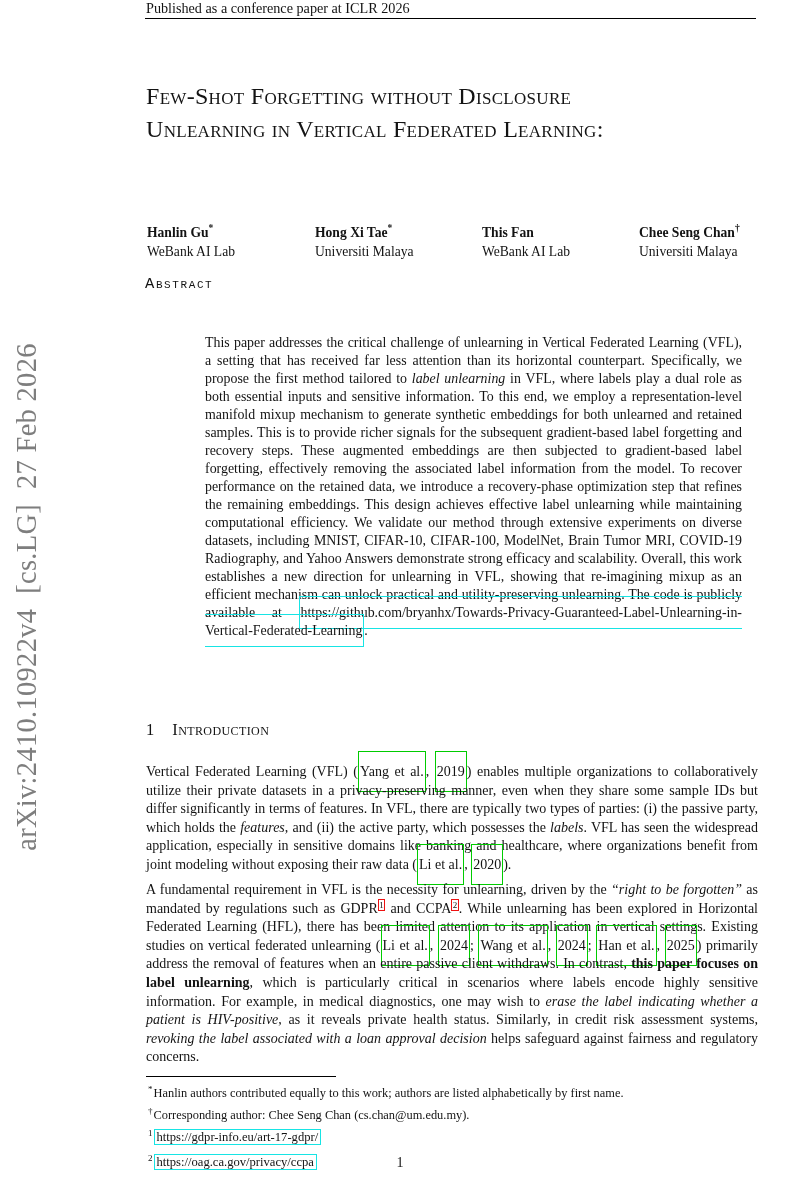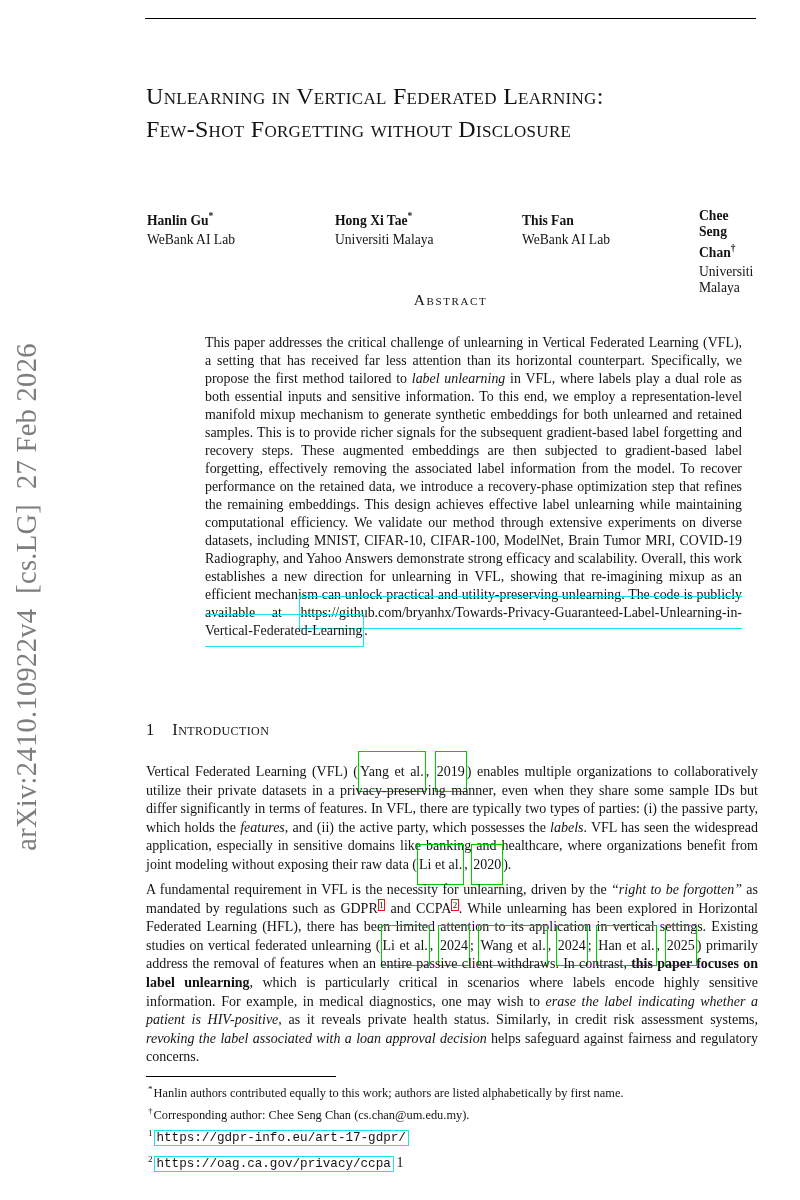--- a/index.html
+++ b/index.html
@@ -40,34 +40,33 @@
     position: absolute; left: 146px; top: 80px;
     margin: 0; font-weight: normal;
     font-size: 24px; line-height: 32.5px;
     font-variant: small-caps;
     letter-spacing: 0.3px;
   }
   .title-line { display: block; }
 
   
   .author-block {
-    position: absolute; left: 147px; top: 208px; width: 612px;
+    position: absolute; left: 147px; top: 220px; width: 612px;
     display: grid; grid-template-columns: 168px 167px 157px 1fr;
-    font-size: 13.6px; line-height: 16px; gap: 20px;
+    font-size: 13.6px; line-height: 16px;
   }
   .author-name { font-weight: bold; margin-bottom: 3px; }
   .author-name sup { font-weight: bold; font-size: 9.5px; }
   .author-affil { font-weight: normal; }
 
   
   .abstract-heading {
-    position: absolute; left: 145px; top: 291px; width: 611px;
-    text-align: center;
+    position: absolute; left: 145px; top: 275px; width: 611px;
     font-variant: small-caps;
-    font-size: 15.5px; letter-spacing: 1.6px;
+    font-size: 15.5px; letter-spacing: 1.6px; font-family: Liberation Mono, monospace;
   }
   .abstract-body {
     position: absolute; left: 205px; top: 334px; width: 537px;
     font-size: 13.9px; line-height: 18px;
     text-align: justify;
   }
 
   
   .section-heading {
     position: absolute; left: 146px; top: 720px;
@@ -107,21 +106,21 @@
   .run-b { font-weight: bold; }
   .run-cite {
     border: 1.4px solid var(--cite_box, #00cc00);
     padding: 12px 1px;
   }
   .run-link {
     border: 1.6px solid var(--link_box, #00e5e6);
     padding: 8px 1px;
   }
   .run-linkmono {
-    font-family: Liberation Mono, monospace;
+    font-family: Liberation Serif, serif;
     font-size: 12.6px;
     border: 1.6px solid var(--link_box, #00e5e6);
     padding: 0 2px;
   }
   .run-fnref {
     font-size: 9px;
     vertical-align: 5px;
     line-height: 1;
     border: 1.1px solid var(--fnref_box, #ee0000);
     padding: 0 0.5px;
@@ -129,25 +128,26 @@
 </style>
 </head>
 <body>
 
 <div class="page">
 
   <div class="arxiv-wrap">
     <div class="arxiv-text">arXiv:2410.10922v4  [cs.LG]  27 Feb 2026</div>
   </div>
 
+  <div class="running-header">Published as a conference paper at ICLR 2026</div>
   <div class="header-rule"></div>
 
   <h1 class="paper-title">
+    <span class="title-line">Few-Shot Forgetting without Disclosure</span>
     <span class="title-line">Unlearning in Vertical Federated Learning:</span>
-    <span class="title-line">Few-Shot Forgetting without Disclosure</span>
   </h1>
 
   <div class="author-block">
     <div class="author">
       <div class="author-name"><span>Hanlin Gu</span><sup>*</sup></div>
       <div class="author-affil">WeBank AI Lab</div>
     </div>
     <div class="author">
       <div class="author-name"><span>Hong Xi Tae</span><sup>*</sup></div>
       <div class="author-affil">Universiti Malaya</div>

